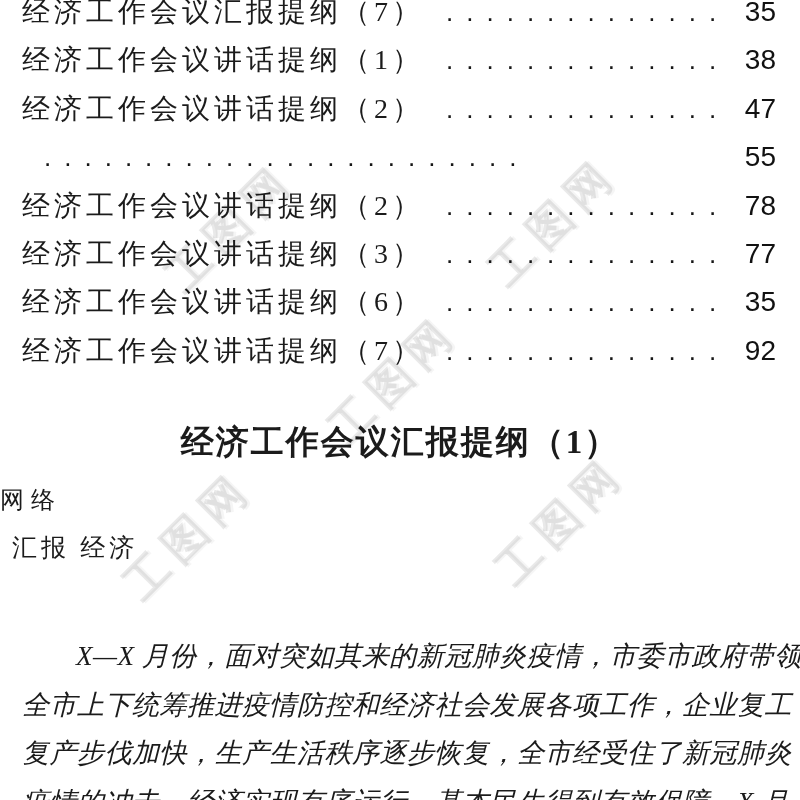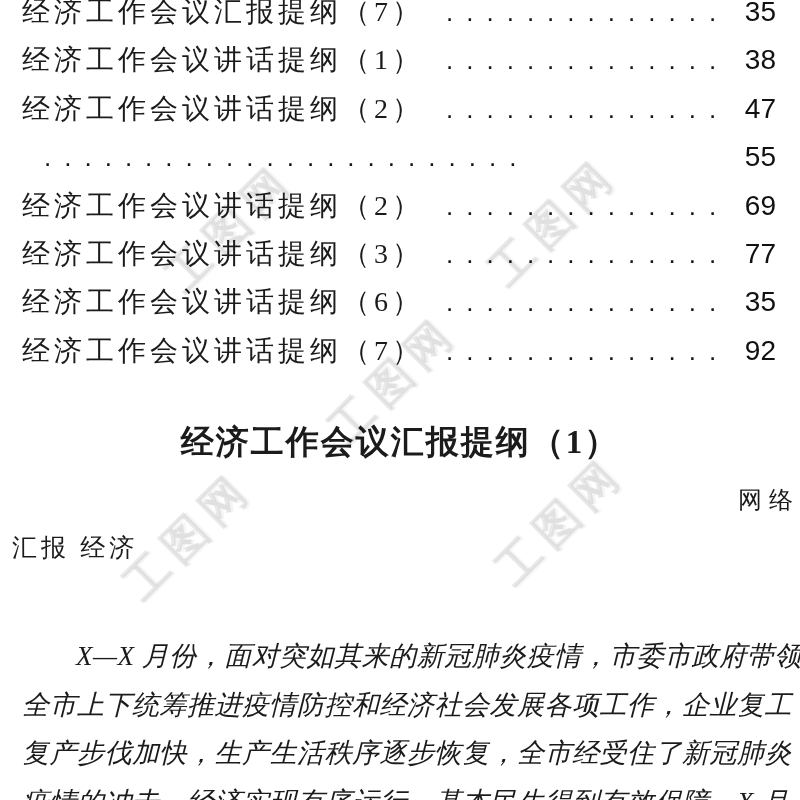--- a/index.html
+++ b/index.html
@@ -85,21 +85,21 @@
     font-weight: bold;
     letter-spacing: 2px;
     line-height: 50px;
     white-space: nowrap;
   }
   #article-source {
     position: absolute;
     top: 484px;
     left: 0;
     width: 100%;
-    text-align: right;
+    text-align: left;
     font-size: 24px;
     letter-spacing: 7px;
     line-height: 32px;
   }
   #article-tags {
     position: absolute;
     top: 531px;
     left: 12px;
     width: 100%;
     text-align: left;
@@ -156,21 +156,21 @@
       </div>
 
       <div class="toc-row">
         <span class="toc-leader">........................</span>
         <span class="toc-page">55</span>
       </div>
 
       <div class="toc-row">
         <span class="toc-label">经济工作会议讲话提纲（2）</span>
         <span class="toc-leader">........................</span>
-        <span class="toc-page">69</span>
+        <span class="toc-page">78</span>
       </div>
 
       <div class="toc-row">
         <span class="toc-label">经济工作会议讲话提纲（3）</span>
         <span class="toc-leader">........................</span>
         <span class="toc-page">77</span>
       </div>
 
       <div class="toc-row">
         <span class="toc-label">经济工作会议讲话提纲（6）</span>

